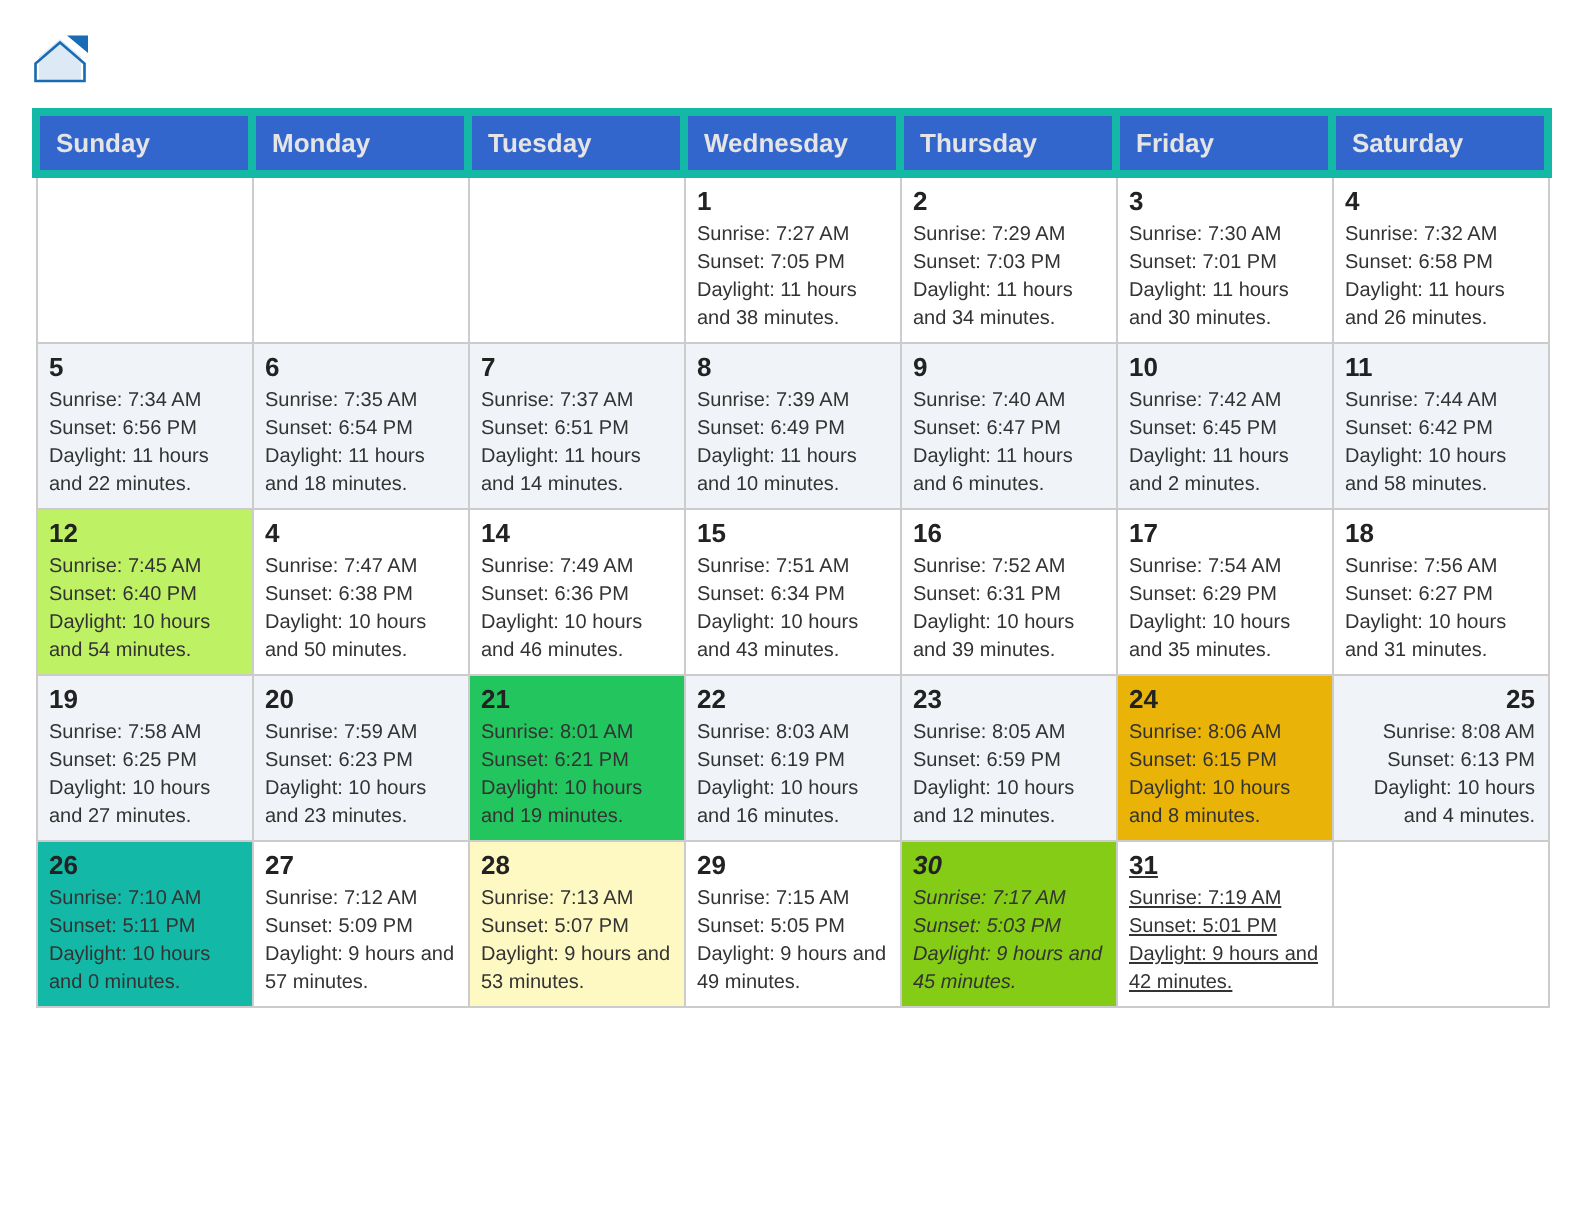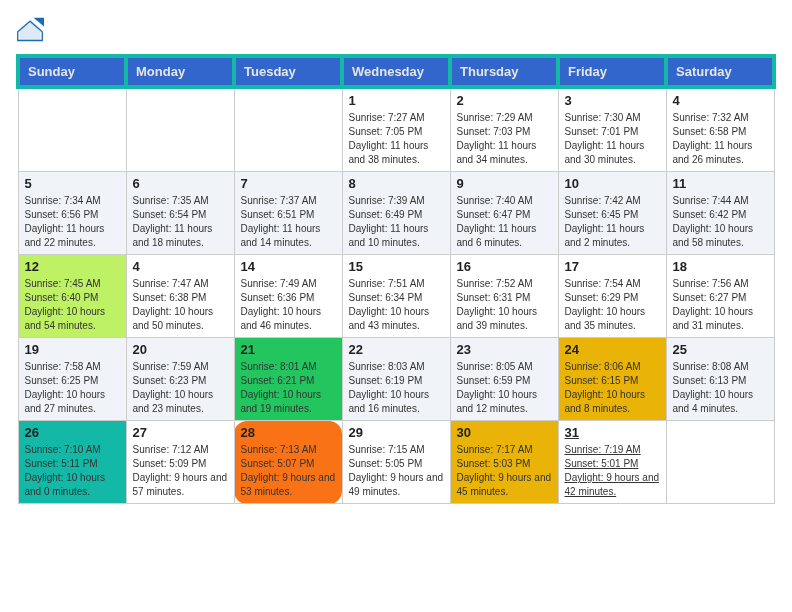--- a/index.html
+++ b/index.html
@@ -306,21 +306,21 @@
 Daylight: 10 hours
 and 12 minutes.</div>
         </td>
         <td style="background: #eab308;">
           <div class="day-number">24</div>
           <div class="day-info">Sunrise: 8:06 AM
 Sunset: 6:15 PM
 Daylight: 10 hours
 and 8 minutes.</div>
         </td>
-        <td style="background: rgb(240, 244, 248);">
+        <td style="background: rgb(240, 244, 248); text-align: right;">
           <div class="day-number">25</div>
           <div class="day-info">Sunrise: 8:08 AM
 Sunset: 6:13 PM
 Daylight: 10 hours
 and 4 minutes.</div>
         </td>
       </tr>
       <tr>
         <td style="background: #14b8a6;">
           <div class="day-number">26</div>
@@ -329,35 +329,35 @@
 Daylight: 10 hours
 and 0 minutes.</div>
         </td>
         <td style="background: rgb(255, 255, 255);">
           <div class="day-number">27</div>
           <div class="day-info">Sunrise: 7:12 AM
 Sunset: 5:09 PM
 Daylight: 9 hours
 and 57 minutes.</div>
         </td>
-        <td style="background: #f97316; border-radius: 13px;">
+        <td style="background: #fef9c3;">
           <div class="day-number">28</div>
           <div class="day-info">Sunrise: 7:13 AM
 Sunset: 5:07 PM
 Daylight: 9 hours
 and 53 minutes.</div>
         </td>
         <td style="background: rgb(255, 255, 255);">
           <div class="day-number">29</div>
           <div class="day-info">Sunrise: 7:15 AM
 Sunset: 5:05 PM
 Daylight: 9 hours
 and 49 minutes.</div>
         </td>
-        <td style="background: #eab308;">
+        <td style="background: #84cc16; font-style: italic;">
           <div class="day-number">30</div>
           <div class="day-info">Sunrise: 7:17 AM
 Sunset: 5:03 PM
 Daylight: 9 hours
 and 45 minutes.</div>
         </td>
         <td style="background: rgb(255, 255, 255); text-decoration: underline;">
           <div class="day-number">31</div>
           <div class="day-info">Sunrise: 7:19 AM
 Sunset: 5:01 PM

